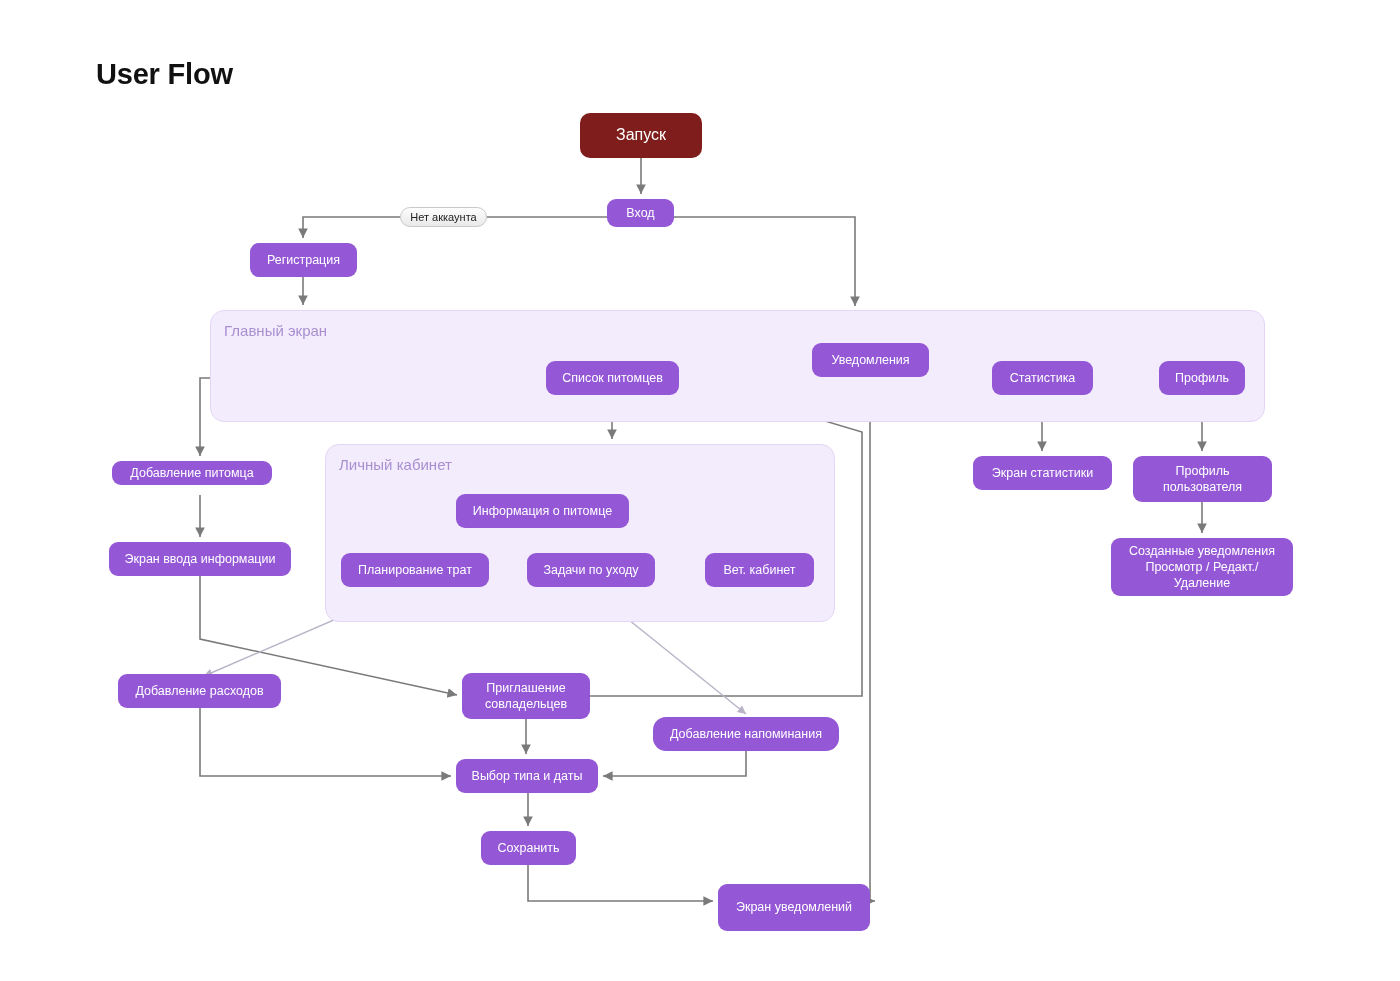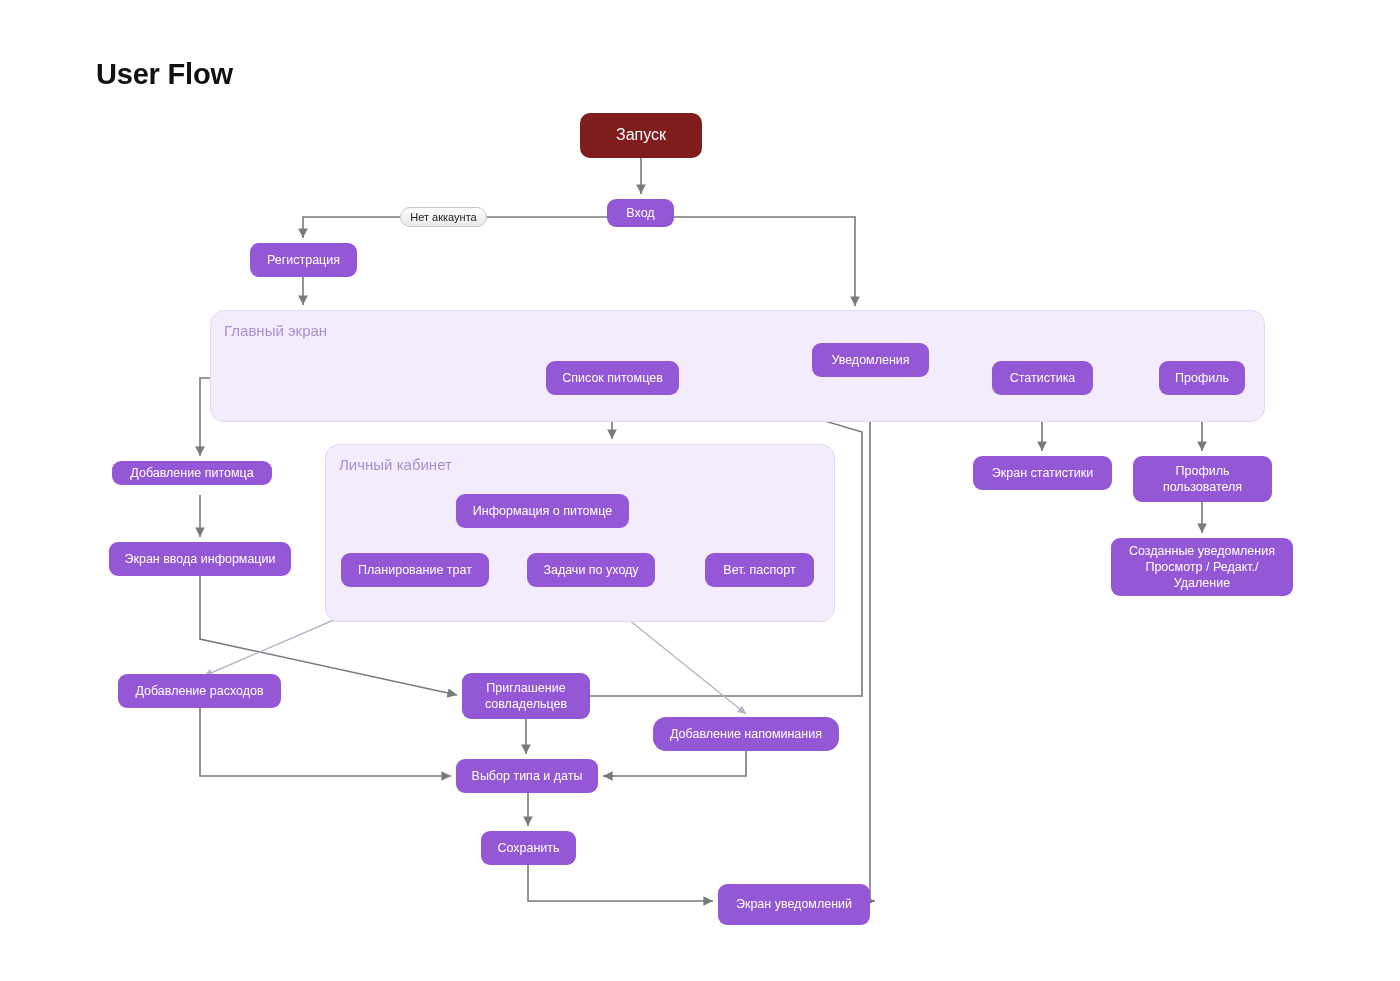--- a/index.html
+++ b/index.html
@@ -168,21 +168,21 @@
   <div class="node" style="left:112px; top:461px; width:160px; height:24px;">Добавление питомца</div>
 
   <div class="node" style="left:109px; top:542px; width:182px; height:34px;">Экран ввода информации</div>
 
   <div class="node" style="left:456px; top:494px; width:173px; height:34px;">Информация о питомце</div>
 
   <div class="node" style="left:341px; top:553px; width:148px; height:34px;">Планирование трат</div>
 
   <div class="node" style="left:527px; top:553px; width:128px; height:34px;">Задачи по уходу</div>
 
-  <div class="node" style="left:705px; top:553px; width:109px; height:34px;">Вет. паспорт</div>
+  <div class="node" style="left:705px; top:553px; width:109px; height:34px;">Вет. кабинет</div>
 
   <div class="node" style="left:973px; top:456px; width:139px; height:34px;">Экран статистики</div>
 
   <div class="node" style="left:1133px; top:456px; width:139px; height:46px;">Профиль
 пользователя</div>
 
   <div class="node" style="left:1111px; top:538px; width:182px; height:58px;">Созданные уведомления
 Просмотр / Редакт./
 Удаление</div>
 
@@ -190,17 +190,17 @@
 
   <div class="node" style="left:462px; top:673px; width:128px; height:46px;">Приглашение
 совладельцев</div>
 
   <div class="node" style="left:653px; top:717px; width:186px; height:34px;border-radius:13px;">Добавление напоминания</div>
 
   <div class="node" style="left:456px; top:759px; width:142px; height:34px;">Выбор типа и даты</div>
 
   <div class="node" style="left:481px; top:831px; width:95px; height:34px;">Сохранить</div>
 
-  <div class="node" style="left:718px; top:884px; width:152px; height:41px;">Экран уведомлений</div>
+  <div class="node" style="left:718px; top:884px; width:152px; height:47px;">Экран уведомлений</div>
 
   <div class="edge-label" style="left:400px; top:207px; width:87px; height:20px;">Нет аккаунта</div>
 
 </div>
 
 </body></html>

